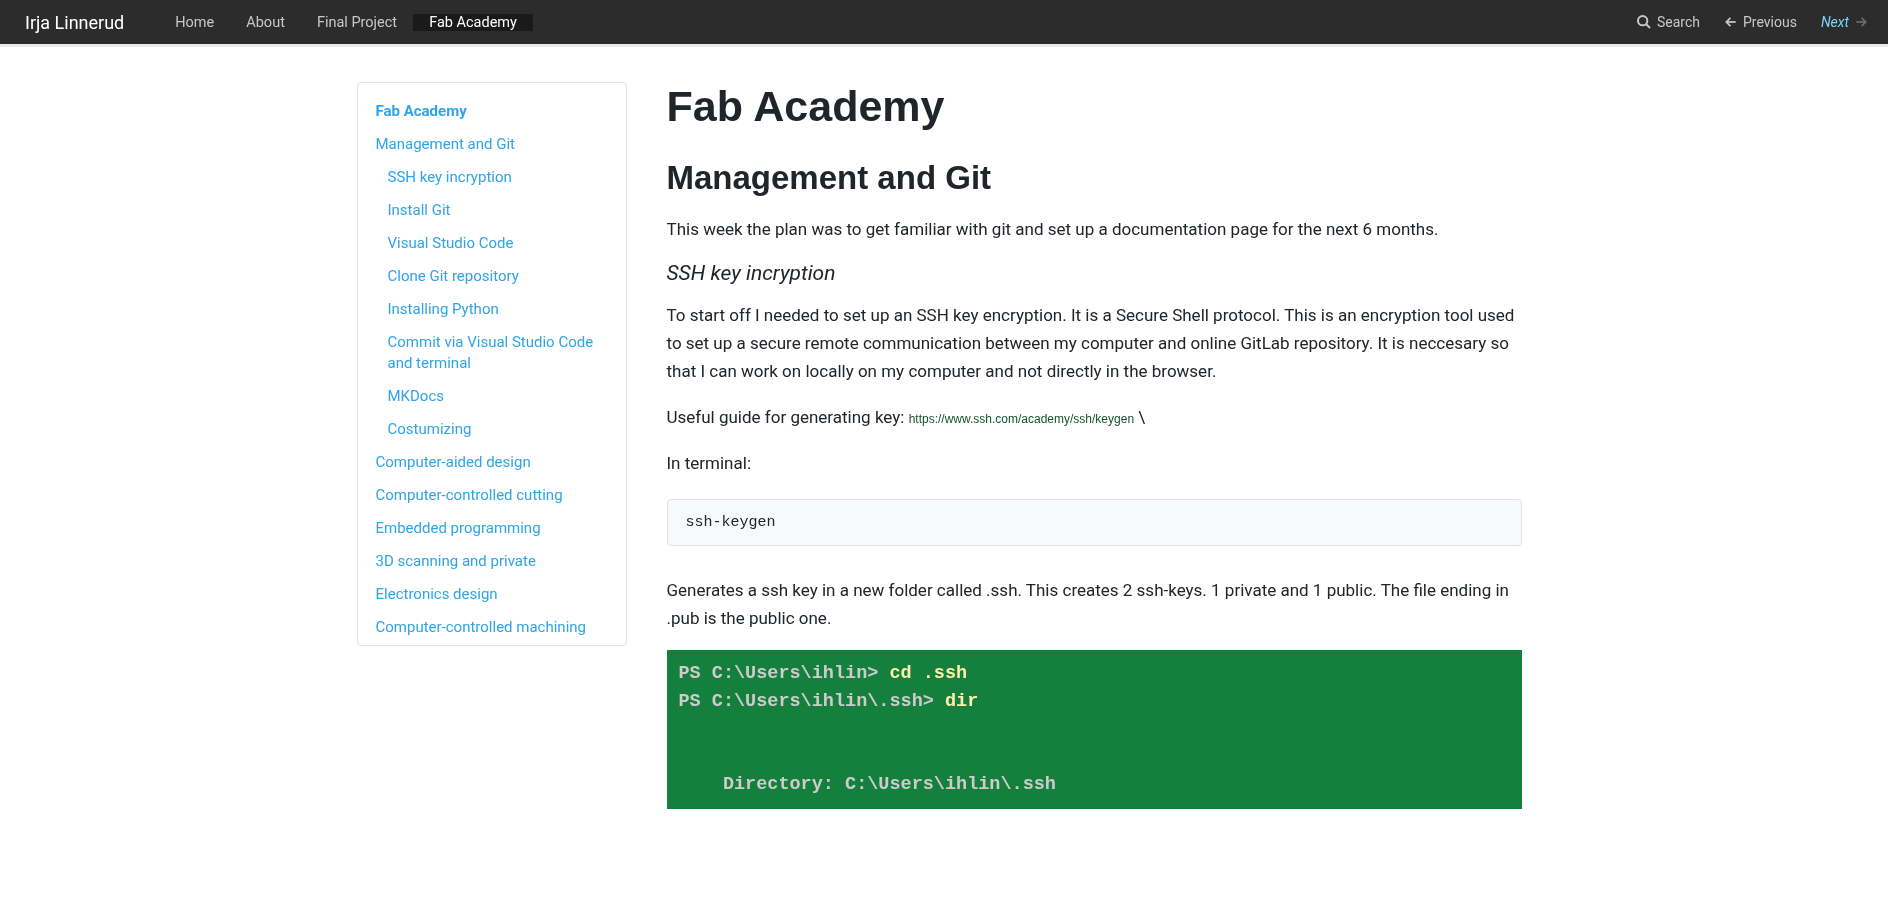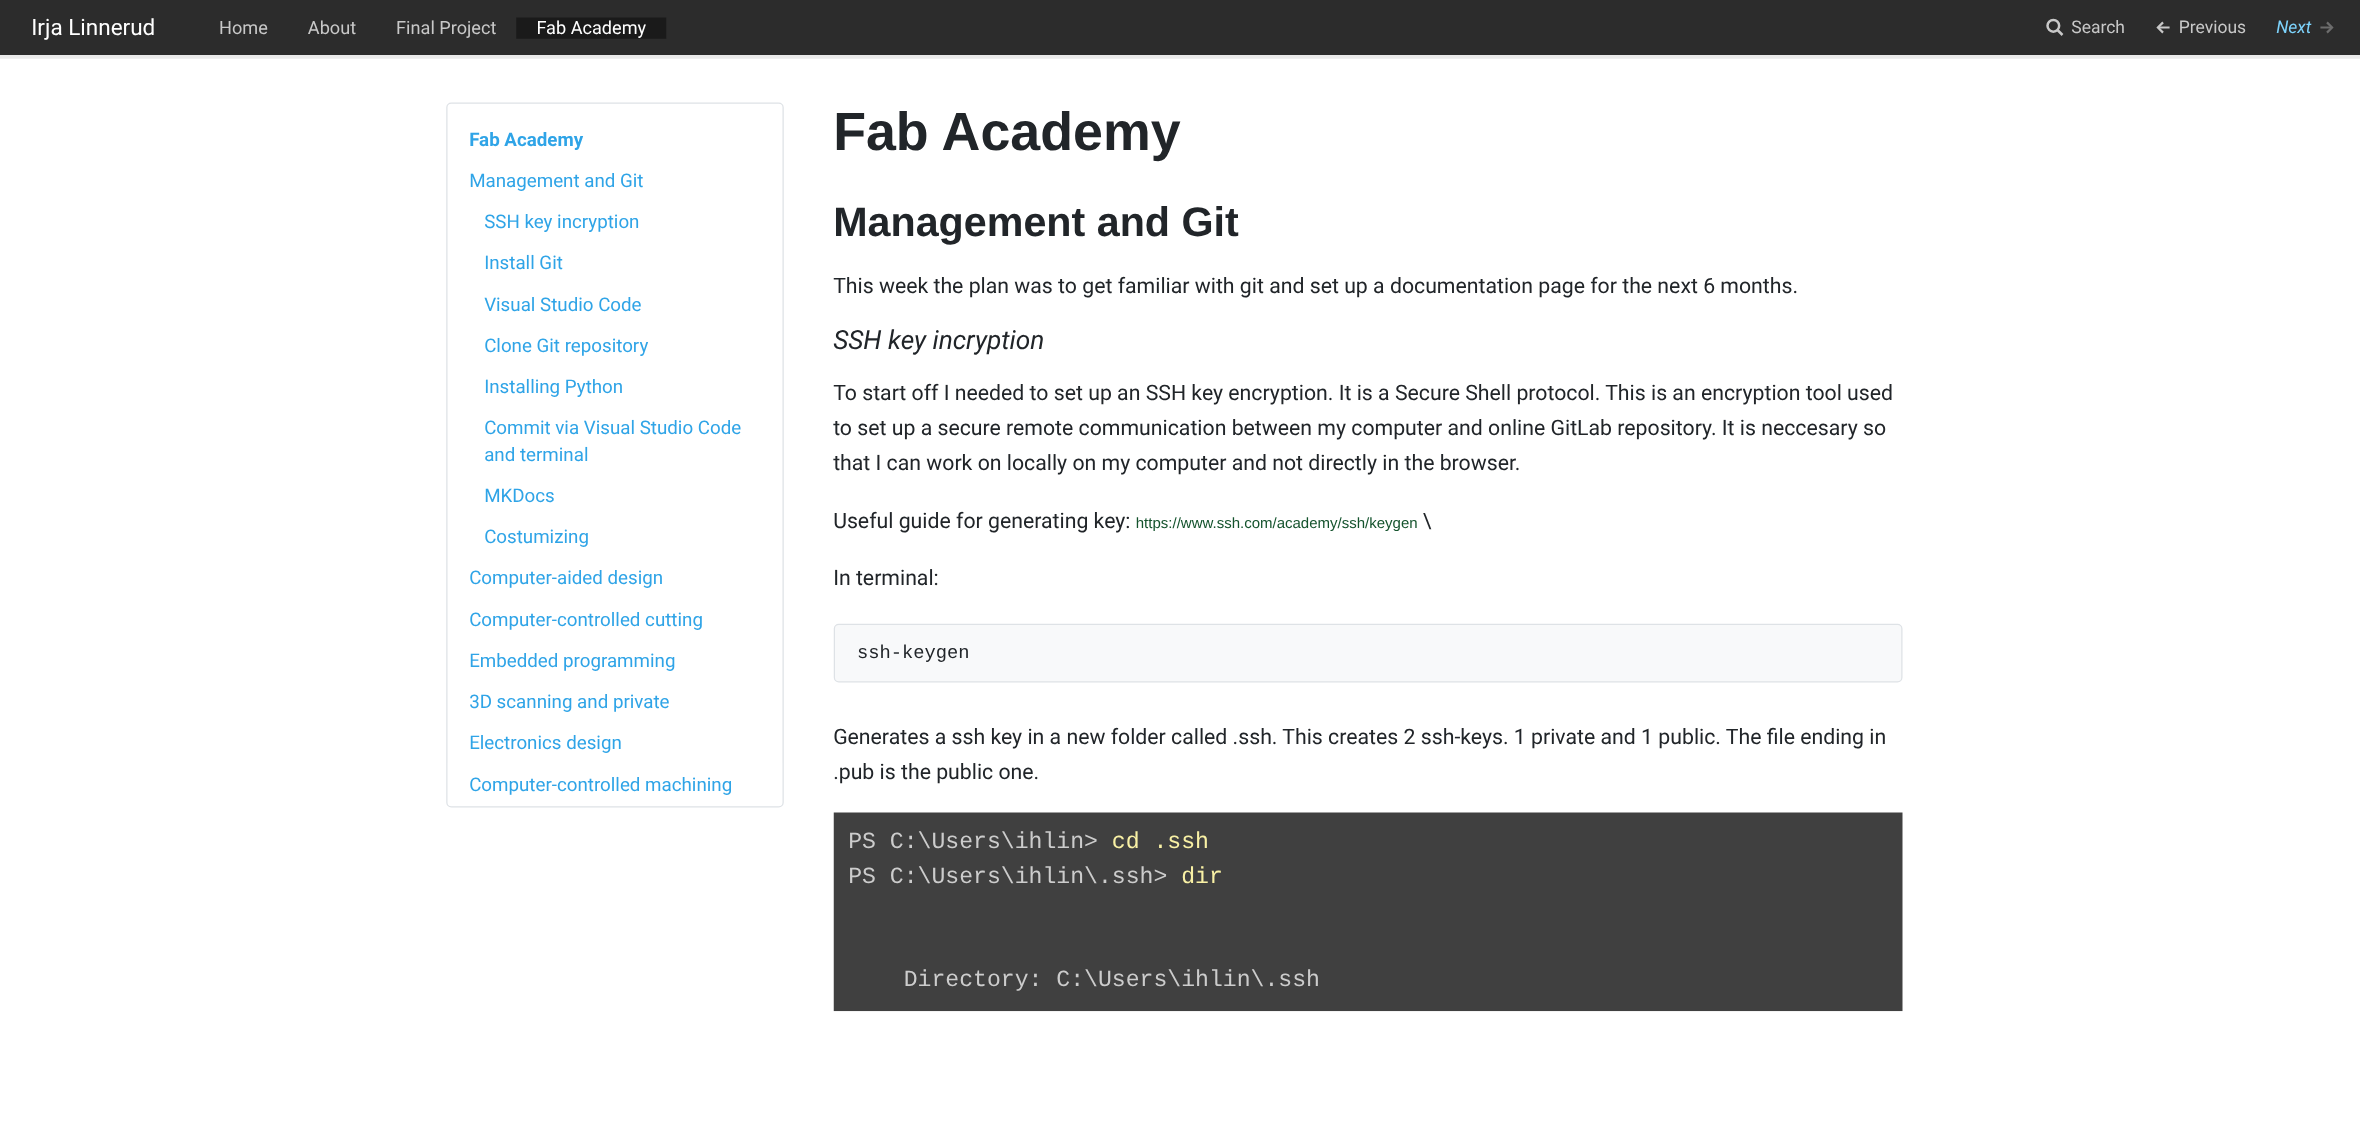--- a/index.html
+++ b/index.html
@@ -21,21 +21,21 @@
 .toc-item { display: block; padding: 6px 18px; font-size: 15px; color: #2fa4e7; cursor: pointer; line-height: 1.4; }
 .toc-item.main { font-weight: 700; color: #2fa4e7; }
 .toc-item.sub { padding-left: 30px; }
 .content { flex: 1; padding-right: 10px; }
 h1 { font-size: 43px; font-weight: 700; margin-bottom: 28px; color: #212529; font-family: Arial, Helvetica, sans-serif; }
 h2 { font-size: 33px; font-weight: 700; margin-bottom: 18px; color: #212529; font-family: Arial, Helvetica, sans-serif; }
 h3 { font-size: 21px; font-style: italic; font-weight: 400; margin-bottom: 16px; color: #212529; }
 p { font-size: 17px; line-height: 1.65; margin-bottom: 18px; color: #212529; }
 .code-inline { font-family: Liberation Sans, sans-serif; color: #14532d; font-size: 12px; }
 .code-block { background: #f8f9fa; border: 1px solid #dee2e6; border-radius: 4px; padding: 14px 18px; margin: 22px 0 30px 0; font-family: "Courier New", monospace; font-size: 15px; color: #212529; }
-.terminal { background: #404040; color: #cccccc; font-family: Consolas, "Courier New", monospace; font-size: 18.5px; line-height: 1.5; padding: 10px 12px; margin-top: 10px; white-space: pre; overflow-x: auto; }
+.terminal { background: #15803d; color: #cccccc; font-family: Consolas, "Courier New", monospace; font-size: 18.5px; line-height: 1.5; padding: 10px 12px; margin-top: 10px; white-space: pre; overflow-x: auto; font-weight: bold; }
 .term-prompt { color: #cccccc; }
 .term-cmd { color: #f9f1a5; }
 svg { display: inline-block; vertical-align: middle; }
 </style>
 </head>
 <body>
 
 <div class="navbar">
   <div class="navbar-left">
     <div class="brand">Irja Linnerud</div>

